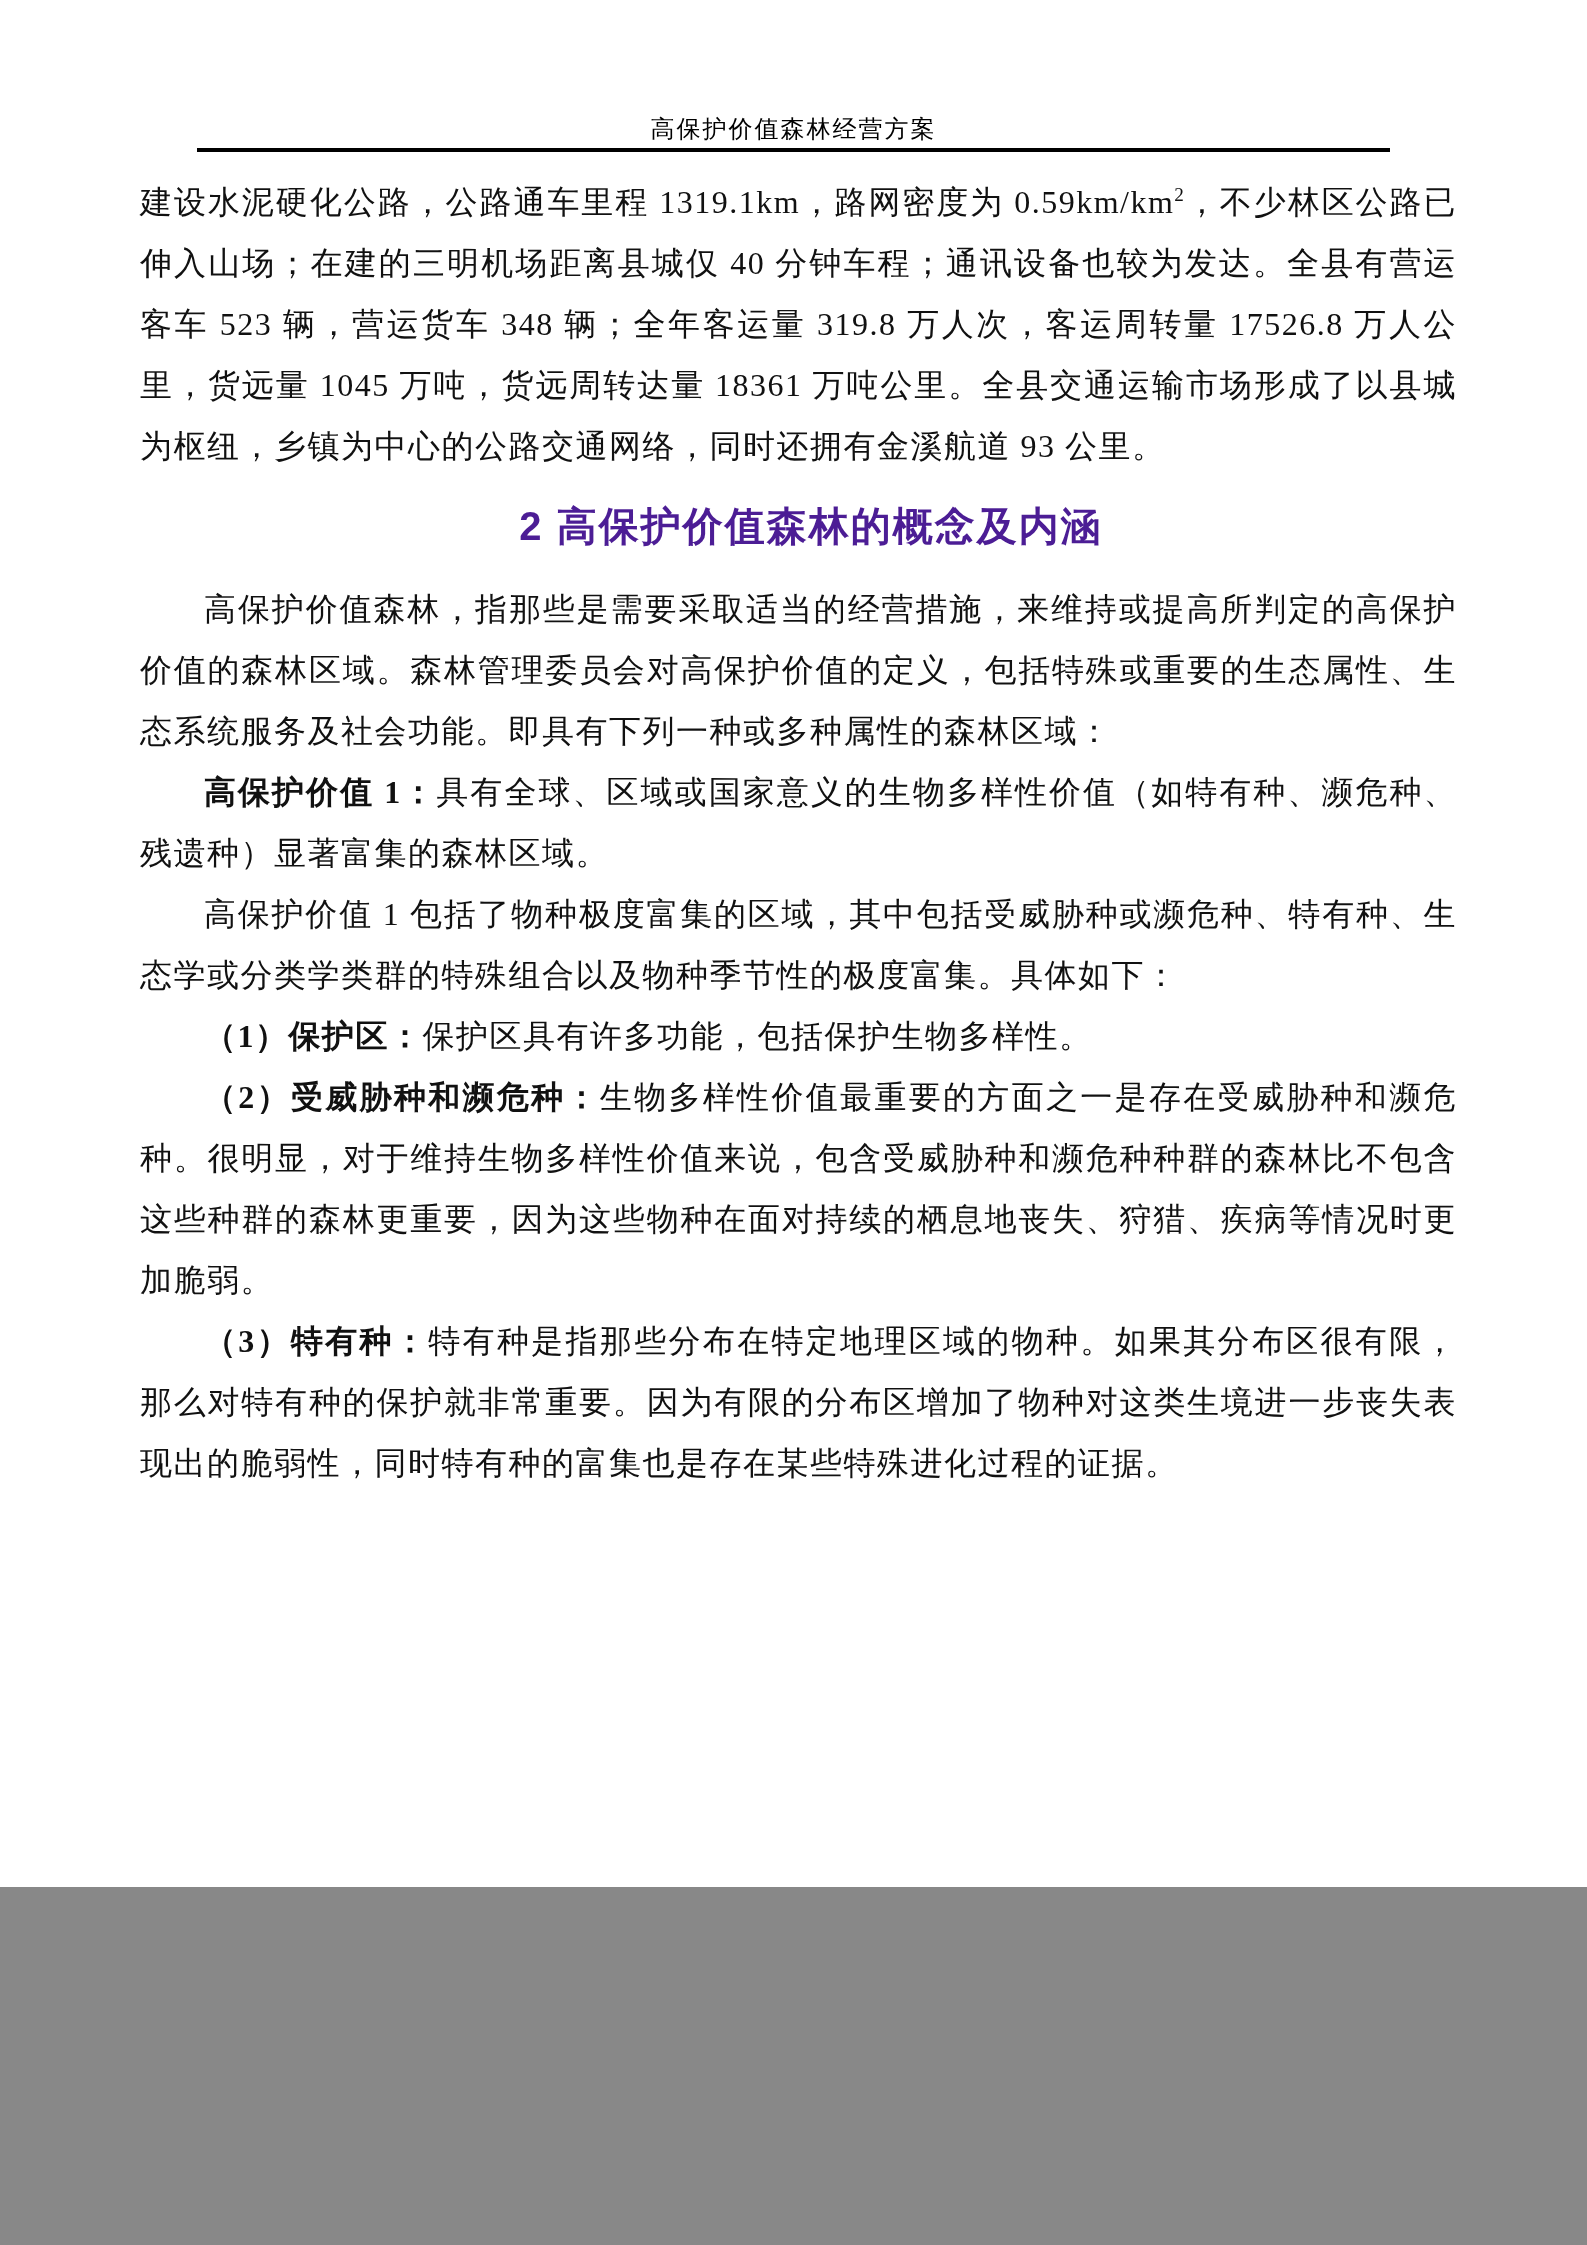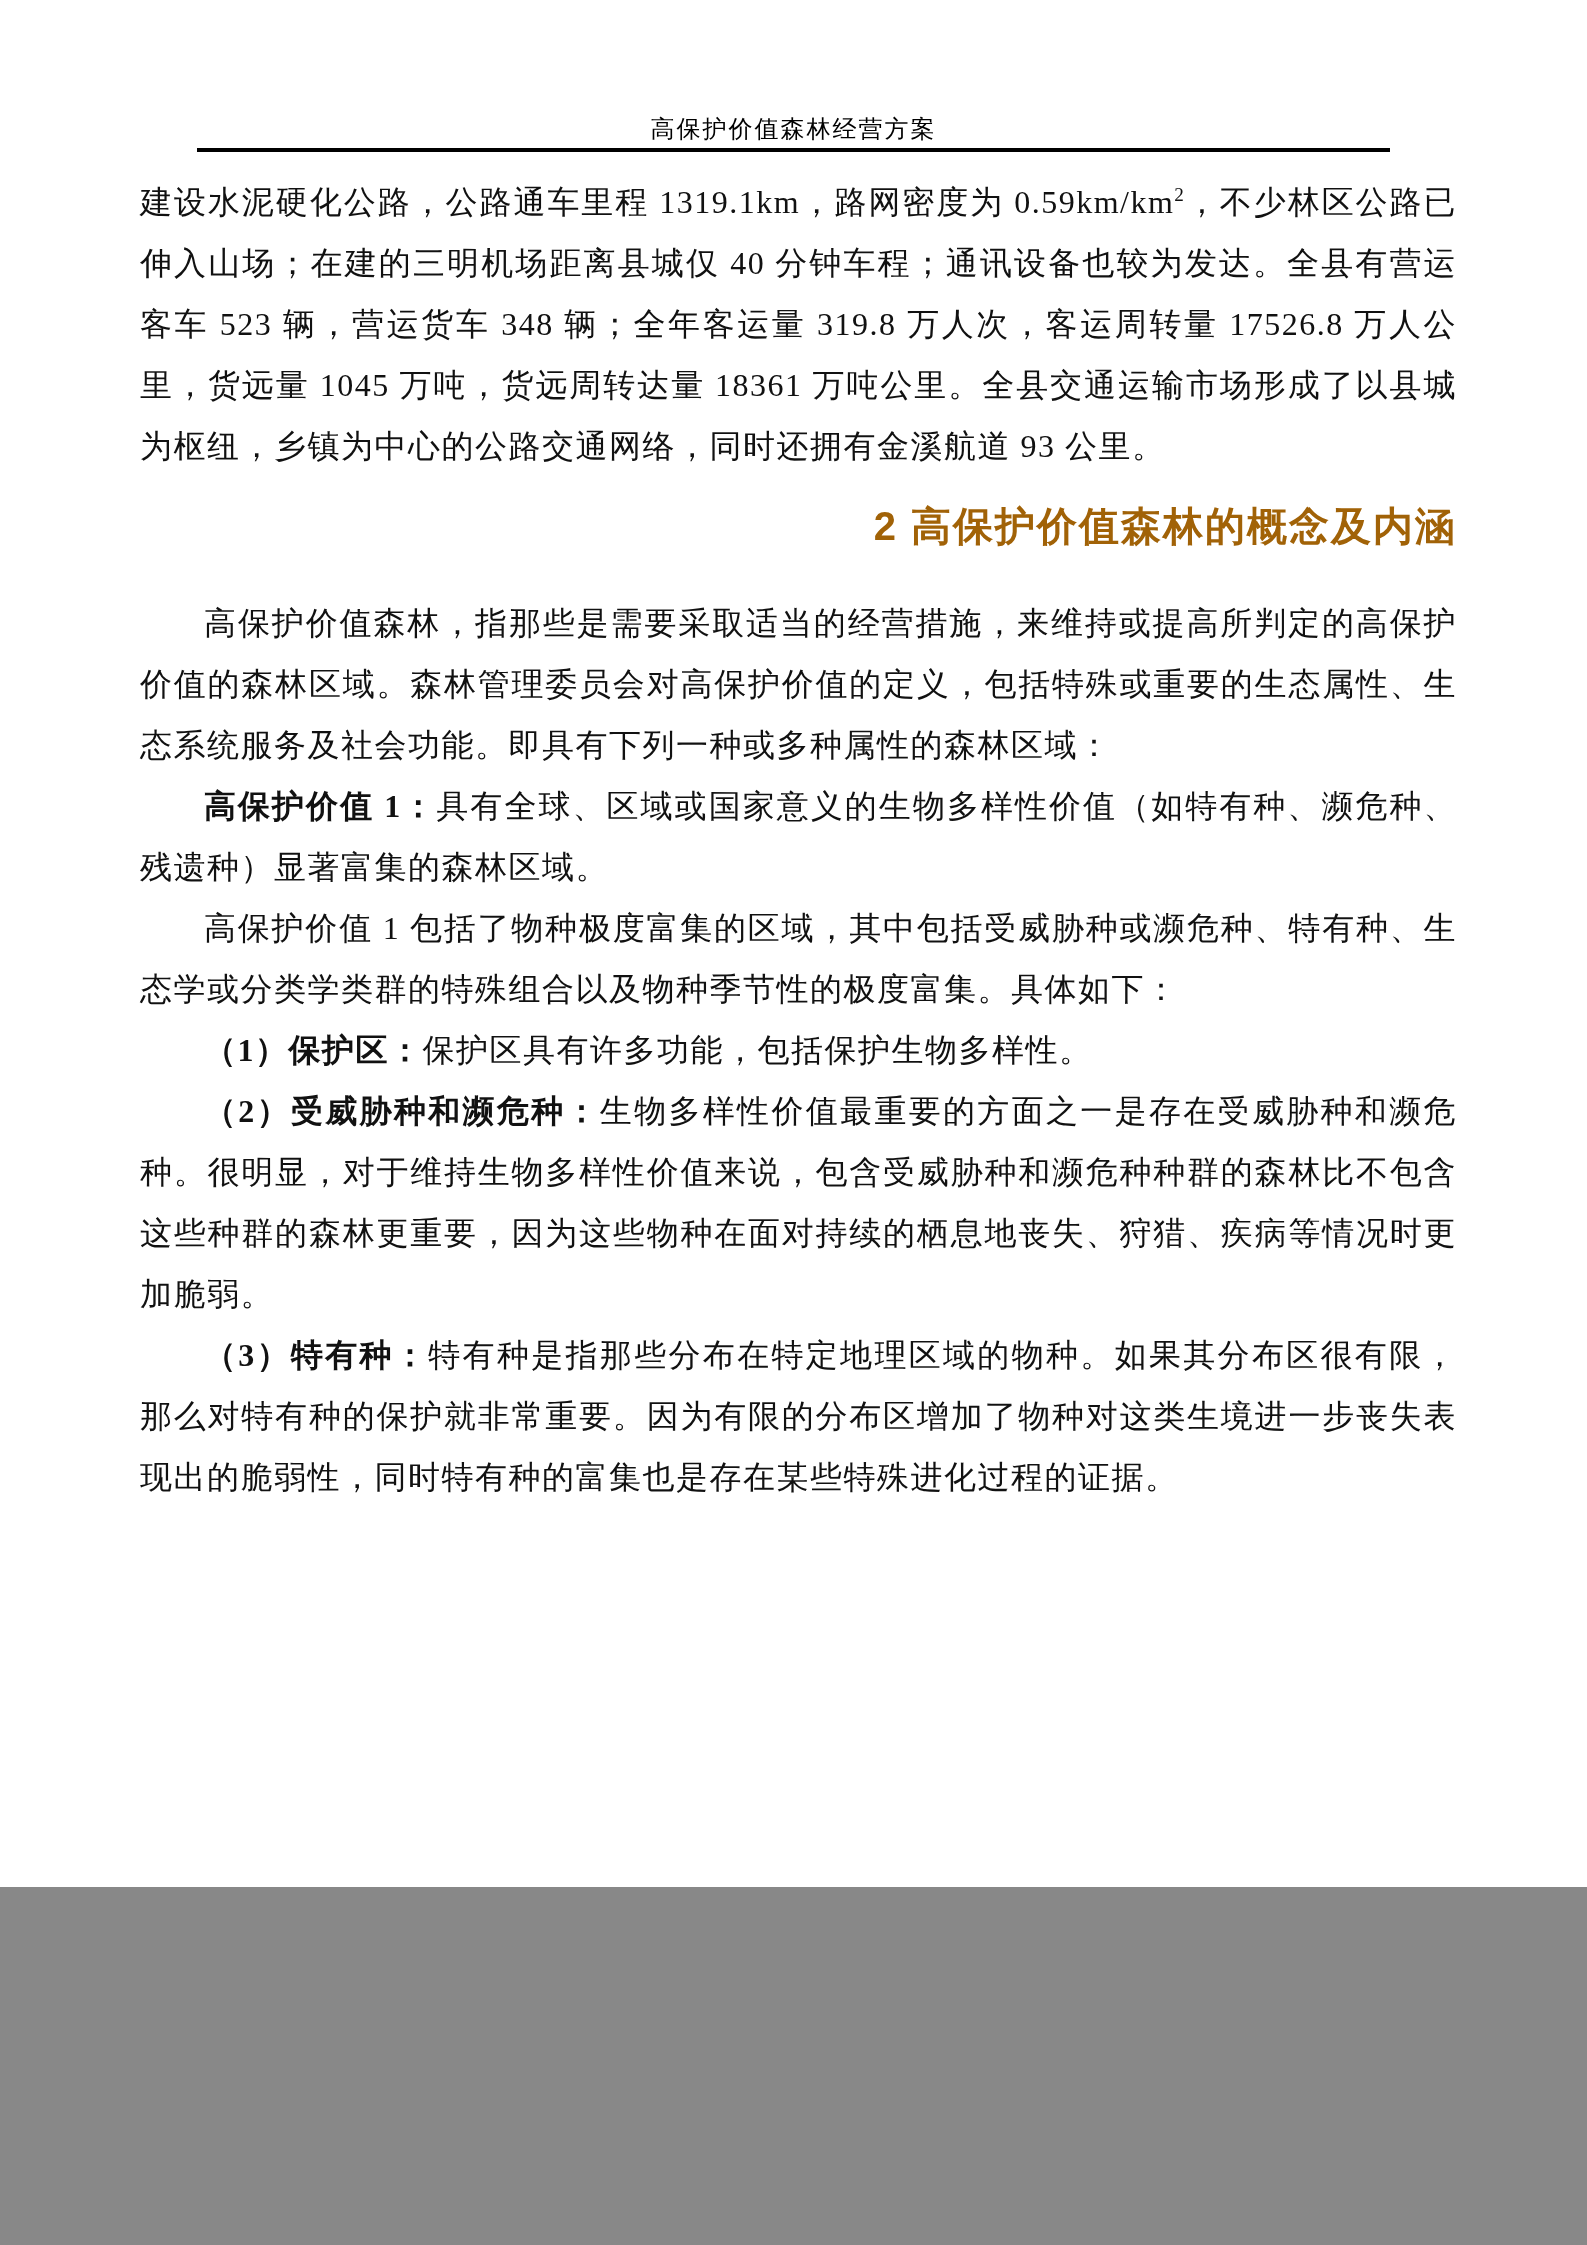--- a/index.html
+++ b/index.html
@@ -39,24 +39,24 @@
   .para{margin:0;}
   .para.indent{text-indent:2em;}
   .para b{font-weight:bold;}
   sup{font-size:0.6em;line-height:0;}
   .section-heading{
     font-family:"Liberation Sans","DejaVu Sans",sans-serif;
     font-size:40px;
     font-weight:bold;
     line-height:50px;
     letter-spacing:2px;
-    color:#a16207;
-    margin:24px 0 42px;
+    color:#4c1d95;
+    margin:24px 0 28px;
     padding-left:25px;
-    text-align:right;
+    text-align:center;
   }
   
   .footer{
     position:absolute;
     left:0;right:0;
     top:2083px;
     text-align:center;
   }
   .page-number{font-size:24px;color:#000;}
   

